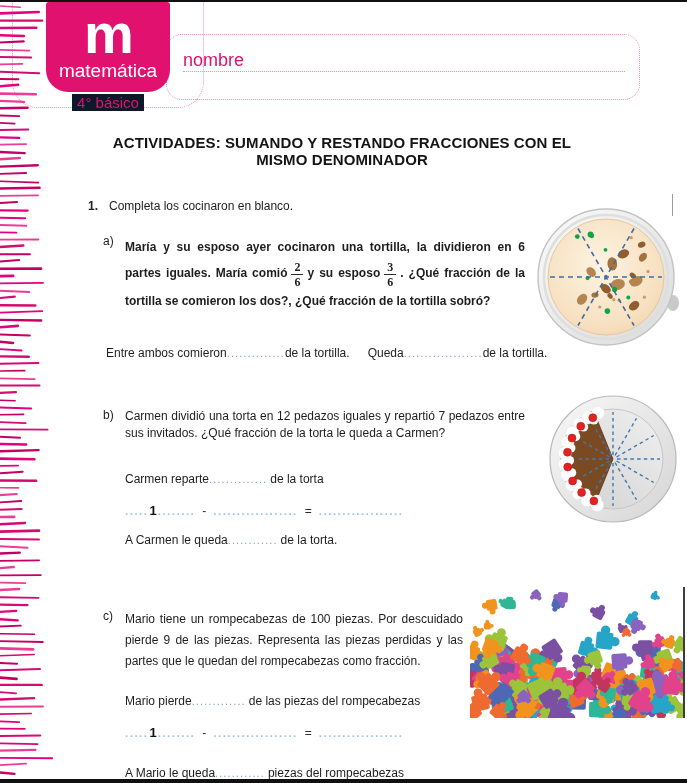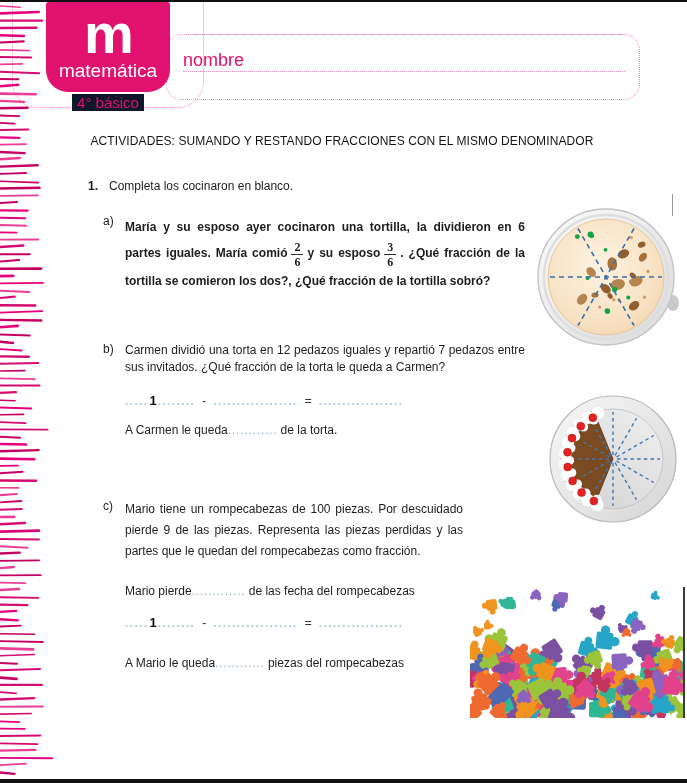--- a/index.html
+++ b/index.html
@@ -25,21 +25,21 @@
               border:1.6px dotted #ee8cc0;border-radius:16px;padding:7px 14px 0 16px;z-index:2;}
   .frow1{display:flex;align-items:flex-end;height:29px;border-bottom:1.6px dotted #ee8cc0;}
   .frow2{display:flex;height:25px;}
   .fseg{display:flex;align-items:flex-end;border-bottom:1.6px dotted #ee8cc0;}
   .fseg-curso{width:116px;}
   .fseg-fecha{flex:1;}
   .flabel{color:#e0116f;font-size:18px;line-height:1.25;}
 
   
   .content{position:absolute;left:86px;top:134px;width:512px;z-index:2;}
-  .title{text-align:center;font-weight:normal;font-size:12px;color:#141414;letter-spacing:0.1px;}
+  .title{text-align:center;font-weight:bold;font-size:15px;color:#141414;letter-spacing:0.1px;}
   .exercise-line{margin-top:31px;font-size:12px;}
   .exercise-line b{margin-left:2px;}
   .exercise-line .extext{margin-left:11px;}
 
   .item{display:flex;font-size:12px;}
   .item-label{width:22px;flex:none;margin-left:17px;}
   .item-a{margin-top:21px;}
   .item-a .item-body{width:400px;text-align:justify;line-height:26px;font-weight:bold;}
   .item-b{margin-top:48px;}
   .item-b .item-body{width:400px;text-align:justify;line-height:17px;}
@@ -213,40 +213,46 @@
       <b>1.</b><span class="extext">Completa los cocinaron en blanco.</span>
     </div>
 
     <div class="item item-a">
       <div class="item-label">a)</div>
       <div class="item-body">
         <span>María y su esposo ayer cocinaron una tortilla, la dividieron en 6 partes iguales. María comió</span><span class="frac"><span class="fnum">2</span><span class="fden">6</span></span><span>y su esposo</span><span class="frac"><span class="fnum">3</span><span class="fden">6</span></span><span>. ¿Qué fracción de la tortilla se comieron los dos?, ¿Qué fracción de la tortilla sobró?</span>
       </div>
     </div>
 
+    <div class="ans-line-a">
+      <span>Entre ambos comieron</span><span class="leader">..............</span><span>de la tortilla.</span><span class="gap-left">Queda</span><span class="leader">...................</span><span>de la tortilla.</span>
+    </div>
 
     <div class="item item-b">
       <div class="item-label">b)</div>
       <div class="item-body">Carmen dividió una torta en 12 pedazos iguales y repartió 7 pedazos entre sus invitados.  ¿Qué fracción de la torta le queda a Carmen?</div>
     </div>
 
+    <div class="blank-line bl-b1">
+      <span>Carmen reparte</span><span class="leader">..............</span><span class="sfx">de la torta</span>
+    </div>
     <div class="eq-line">
       <span class="eq-leader">.....</span><span class="eq-one">1</span><span class="eq-leader">........</span><span class="eq-op">-</span><span class="eq-leader">..................</span><span class="eq-op">=</span><span class="eq-leader">..................</span>
     </div>
     <div class="blank-line bl-b3">
       <span>A Carmen le queda</span><span class="leader">............</span><span class="sfx">de la torta.</span>
     </div>
 
     <div class="item item-c">
       <div class="item-label">c)</div>
       <div class="item-body">Mario tiene un rompecabezas de 100 piezas. Por descuidado pierde 9 de las piezas.  Representa las piezas perdidas y las partes que le quedan del rompecabezas como fracción.</div>
     </div>
 
     <div class="blank-line bl-c1">
-      <span>Mario pierde</span><span class="leader">.............</span><span class="sfx">de las fecha del rompecabezas</span>
+      <span>Mario pierde</span><span class="leader">.............</span><span class="sfx">de las piezas del rompecabezas</span>
     </div>
     <div class="eq-line">
       <span class="eq-leader">.....</span><span class="eq-one">1</span><span class="eq-leader">........</span><span class="eq-op">-</span><span class="eq-leader">..................</span><span class="eq-op">=</span><span class="eq-leader">..................</span>
     </div>
     <div class="blank-line bl-c3">
       <span>A Mario le queda</span><span class="leader">............</span><span class="sfx">piezas del rompecabezas</span>
     </div>
   </div>
 
   <svg id="tortilla-svg" class="tortilla-img" width="144" height="144" viewBox="0 0 144 144">

